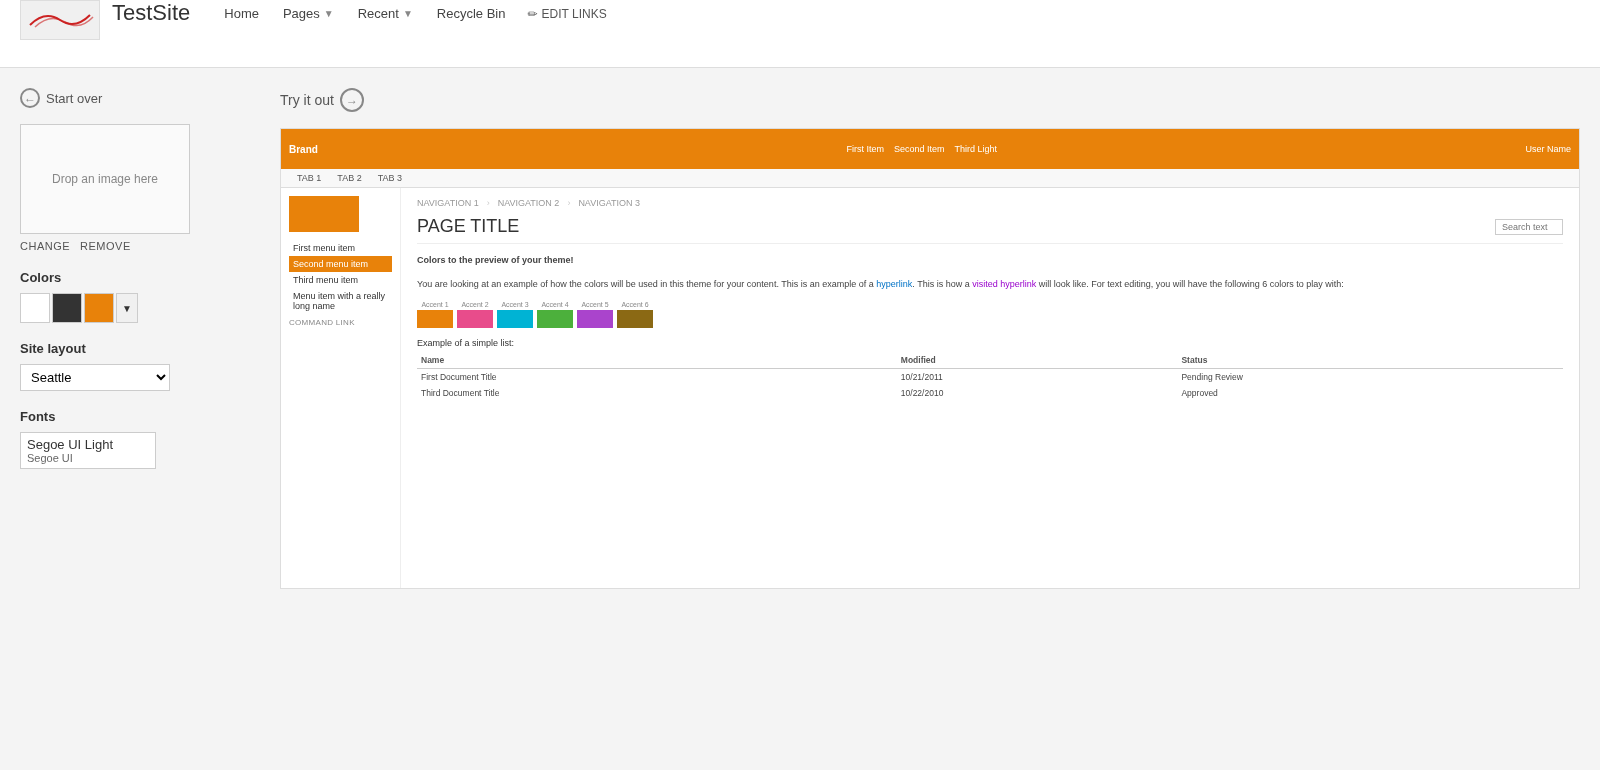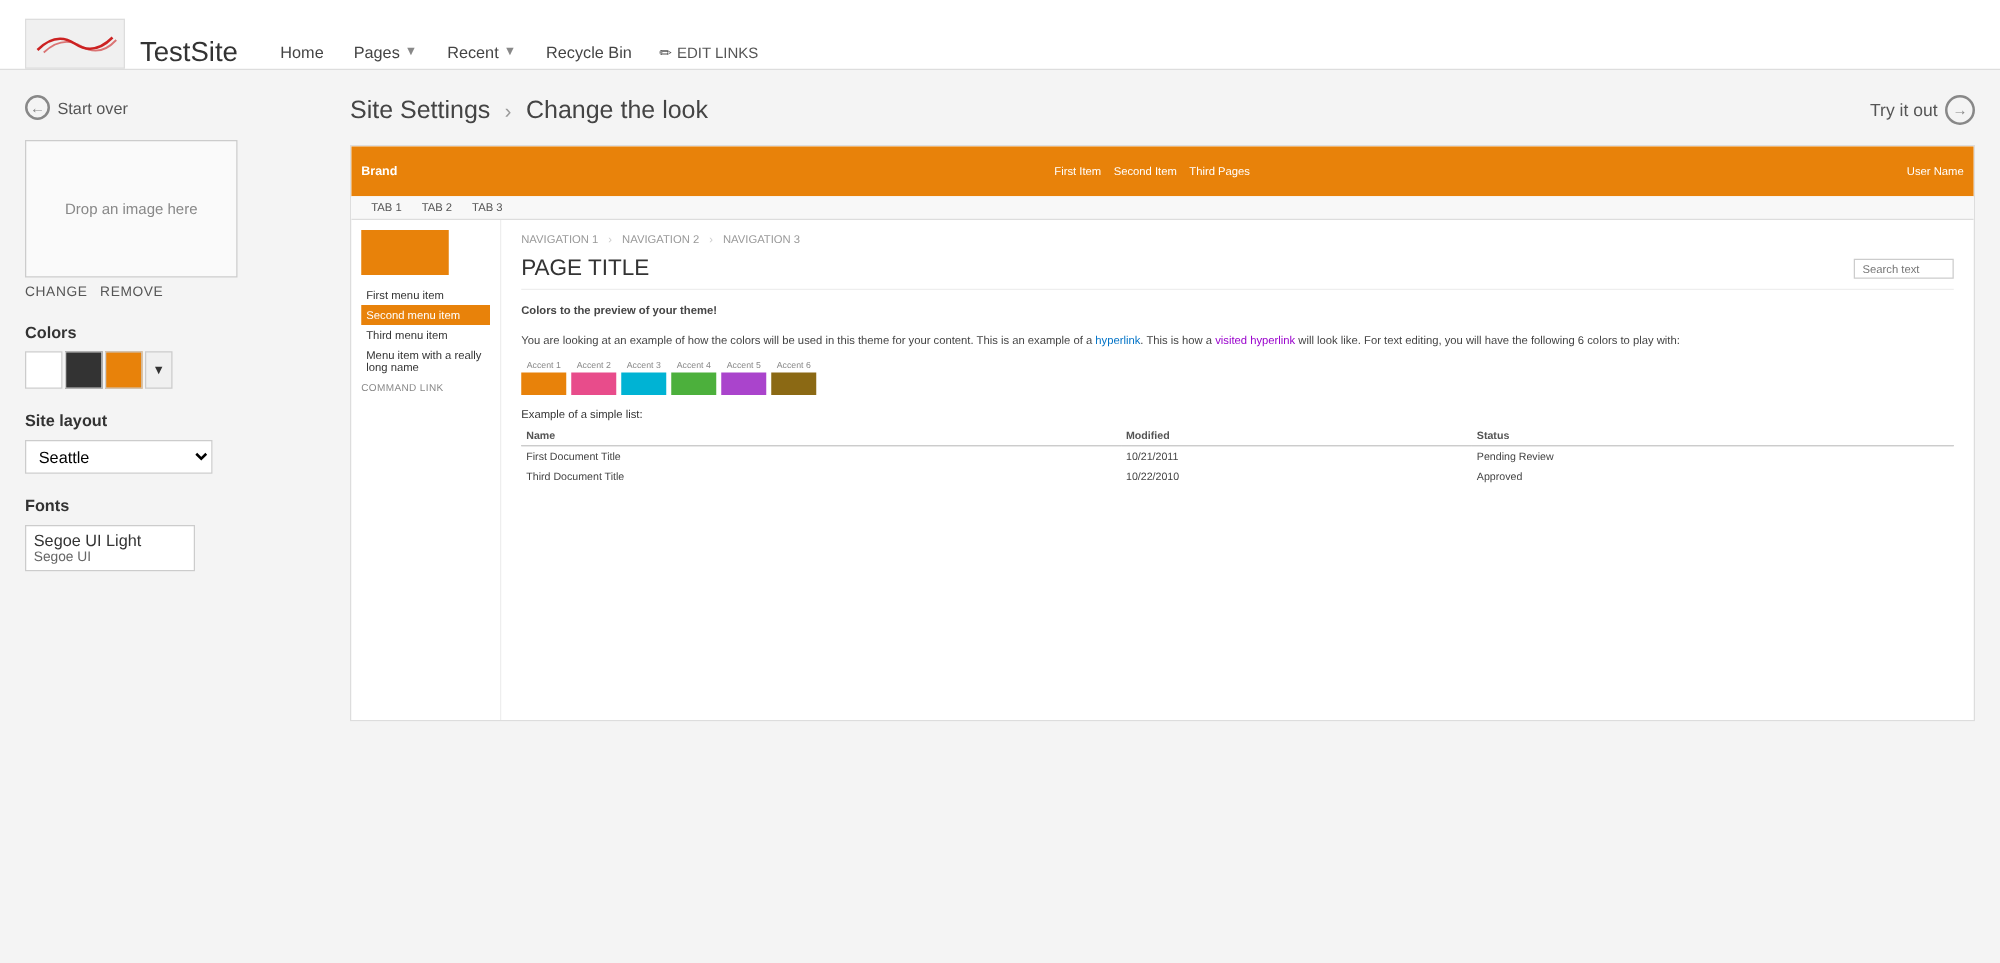--- a/index.html
+++ b/index.html
@@ -4,22 +4,22 @@
   <style>
     * { box-sizing: border-box; margin: 0; padding: 0; }
     body { font-family: 'Segoe UI', Arial, sans-serif; background: #f4f4f4; font-size: 13px; color: #333; }
 
     
     .top-bar {
       background: #fff;
       border-bottom: 1px solid #ddd;
       padding: 0 20px;
       display: flex;
-      align-items: flex-end;
-      height: 56px;
+      align-items: flex-start;
+      height: 68px;
     }
     .site-logo {
       width: 80px;
       height: 40px;
       background: #f0f0f0;
       border: 1px solid #ddd;
       margin-right: 12px;
       display: flex;
       align-items: center;
       justify-content: center;
@@ -324,21 +324,21 @@
       padding-bottom: 6px;
       display: flex;
       align-items: center;
       justify-content: space-between;
     }
     .preview-search {
       border: 1px solid #ccc;
       padding: 2px 6px;
       font-size: 9px;
       color: #999;
-      width: 80px;
+      width: 68px;
     }
     .preview-body-text {
       font-size: 9px;
       color: #444;
       line-height: 1.5;
       margin-bottom: 10px;
     }
     .preview-link { color: #0072c6; }
     .preview-visited { color: #9900cc; }
     .preview-accents {
@@ -453,39 +453,34 @@
       <div class="section-label">Fonts</div>
       <div class="font-select-box">
         <div class="font-primary">Segoe UI Light</div>
         <div class="font-secondary">Segoe UI</div>
       </div>
     </div>
   </div>
 
   <div class="page-area">
     <div class="page-header">
-      <div class="breadcrumb">
-        <span>Site Settings</span>
-        <span class="breadcrumb-sep">›</span>
-        <span>Change the look</span>
-      </div>
       <div class="try-it-out">
         <span>Try it out</span>
         <div class="try-it-out-circle">→</div>
       </div>
     </div>
 
     <div class="preview-box">
 
       <div class="preview-topnav">
         <span class="preview-brand">Brand</span>
         <div class="preview-nav-links">
           <span class="preview-nav-link">First Item</span>
           <span class="preview-nav-link">Second Item</span>
-          <span class="preview-nav-link">Third Pages</span>
+          <span class="preview-nav-link">Third Light</span>
         </div>
         <span class="preview-user">User Name</span>
       </div>
 
       <div class="preview-tabs">
         <div class="preview-tab">TAB 1</div>
         <div class="preview-tab">TAB 2</div>
         <div class="preview-tab">TAB 3</div>
       </div>
 

